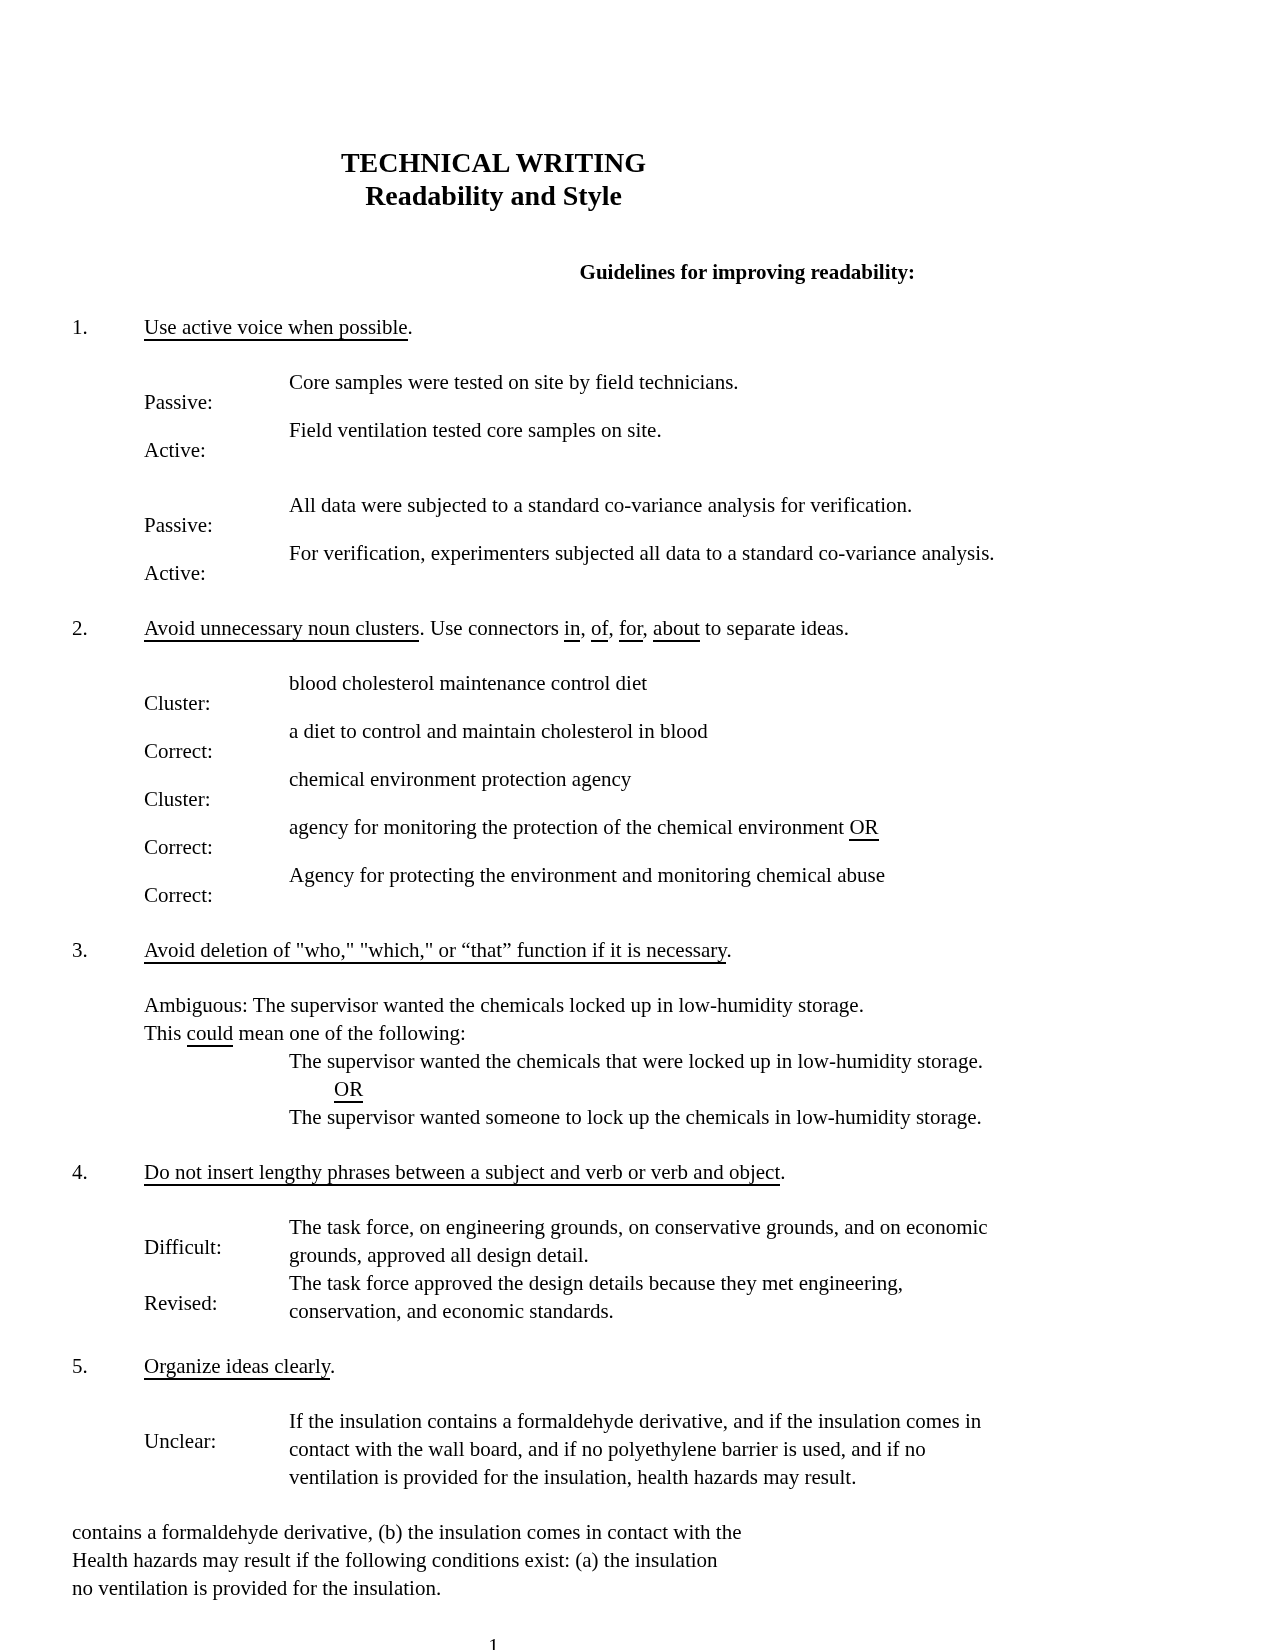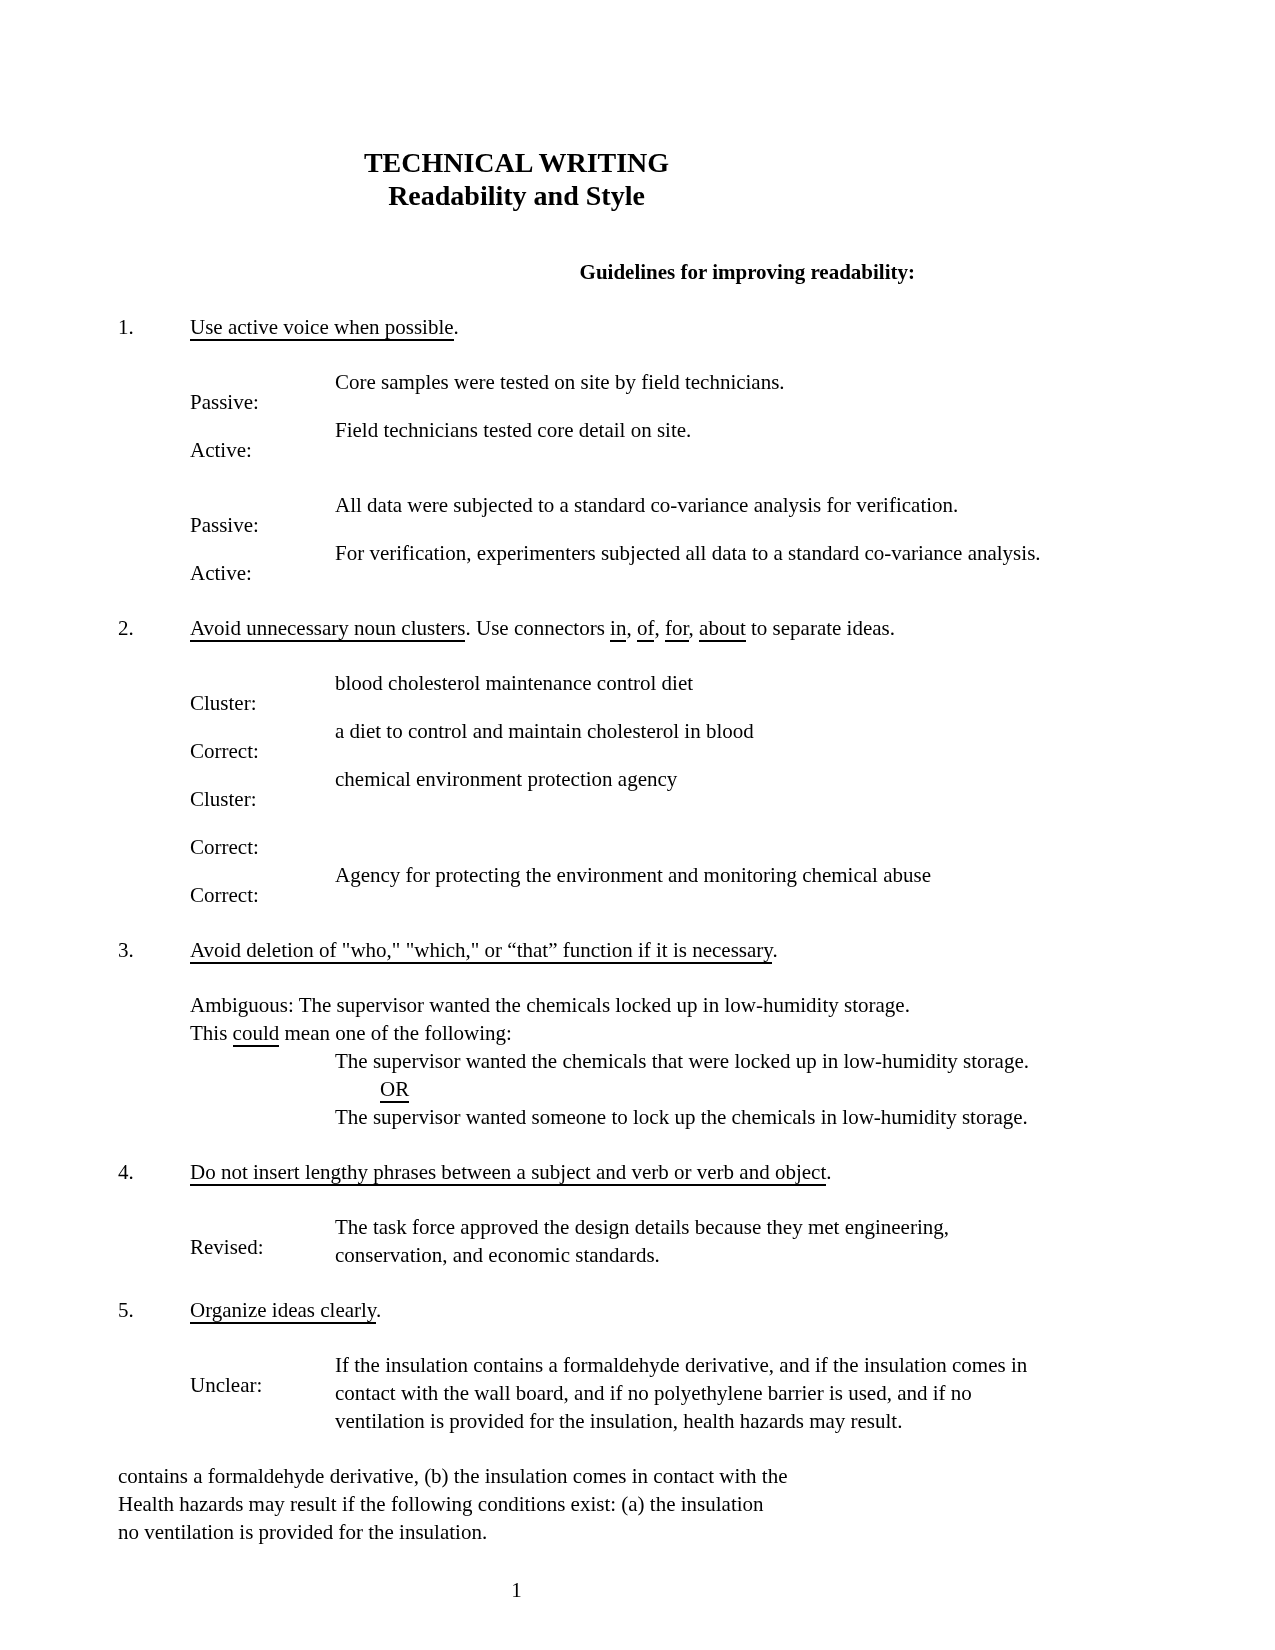--- a/index.html
+++ b/index.html
@@ -11,21 +11,21 @@
     position: relative;
     width: 1055px;
     height: 1650px;
     background: #ffffff;
     color: #000000;
     font-family: "Liberation Serif", "DejaVu Serif", serif;
     font-size: 21px;
     line-height: 28px;
     overflow: hidden;
     box-sizing: border-box;
-    padding: 146px 140px 0 118px;
+    padding: 146px 140px 0 72px;
   }
   u {
     text-decoration: none;
     border-bottom: 2px solid #000000;
   }
   .doc-title {
     text-align: center;
     font-weight: bold;
     font-size: 28px;
     line-height: 33px;
@@ -102,21 +102,21 @@
     <div class="row-group">
       <div class="row">
         <div class="row-label">Passive:</div>
         <div class="row-text">
             <div class="line">Core samples were tested on site by field technicians.</div>
           </div>
       </div>
       <div class="row">
         <div class="row-label">Active:</div>
         <div class="row-text">
-            <div class="line">Field technicians tested core detail on site.</div>
+            <div class="line">Field ventilation tested core samples on site.</div>
           </div>
       </div>
     </div>
     <div class="row-group">
       <div class="row">
         <div class="row-label">Passive:</div>
         <div class="row-text">
             <div class="line">All data were subjected to a standard co-variance analysis for verification.</div>
           </div>
       </div>
@@ -148,20 +148,23 @@
           </div>
       </div>
       <div class="row">
         <div class="row-label">Cluster:</div>
         <div class="row-text">
             <div class="line">chemical environment protection agency</div>
           </div>
       </div>
       <div class="row">
         <div class="row-label">Correct:</div>
+        <div class="row-text">
+            <div class="line">agency for monitoring the protection of the chemical environment <u>OR</u></div>
+          </div>
       </div>
       <div class="row">
         <div class="row-label">Correct:</div>
         <div class="row-text">
             <div class="line">Agency for protecting the environment and monitoring chemical abuse</div>
           </div>
       </div>
     </div>
   </div>
 
@@ -179,20 +182,27 @@
     </div>
   </div>
 
   <div class="section">
     <div class="section-heading-row">
       <div class="section-number">4.</div>
       <div class="section-heading"><u>Do not insert lengthy phrases between a subject and verb or verb and object</u>.</div>
     </div>
     <div class="row-group">
       <div class="row">
+        <div class="row-label">Difficult:</div>
+        <div class="row-text">
+          <div class="line">The task force, on engineering grounds, on conservative grounds, and on economic</div>
+          <div class="line">grounds, approved all design detail.</div>
+        </div>
+      </div>
+      <div class="row">
         <div class="row-label">Revised:</div>
         <div class="row-text">
           <div class="line">The task force approved the design details because they met engineering,</div>
           <div class="line">conservation, and economic standards.</div>
         </div>
       </div>
     </div>
   </div>
 
   <div class="section">

